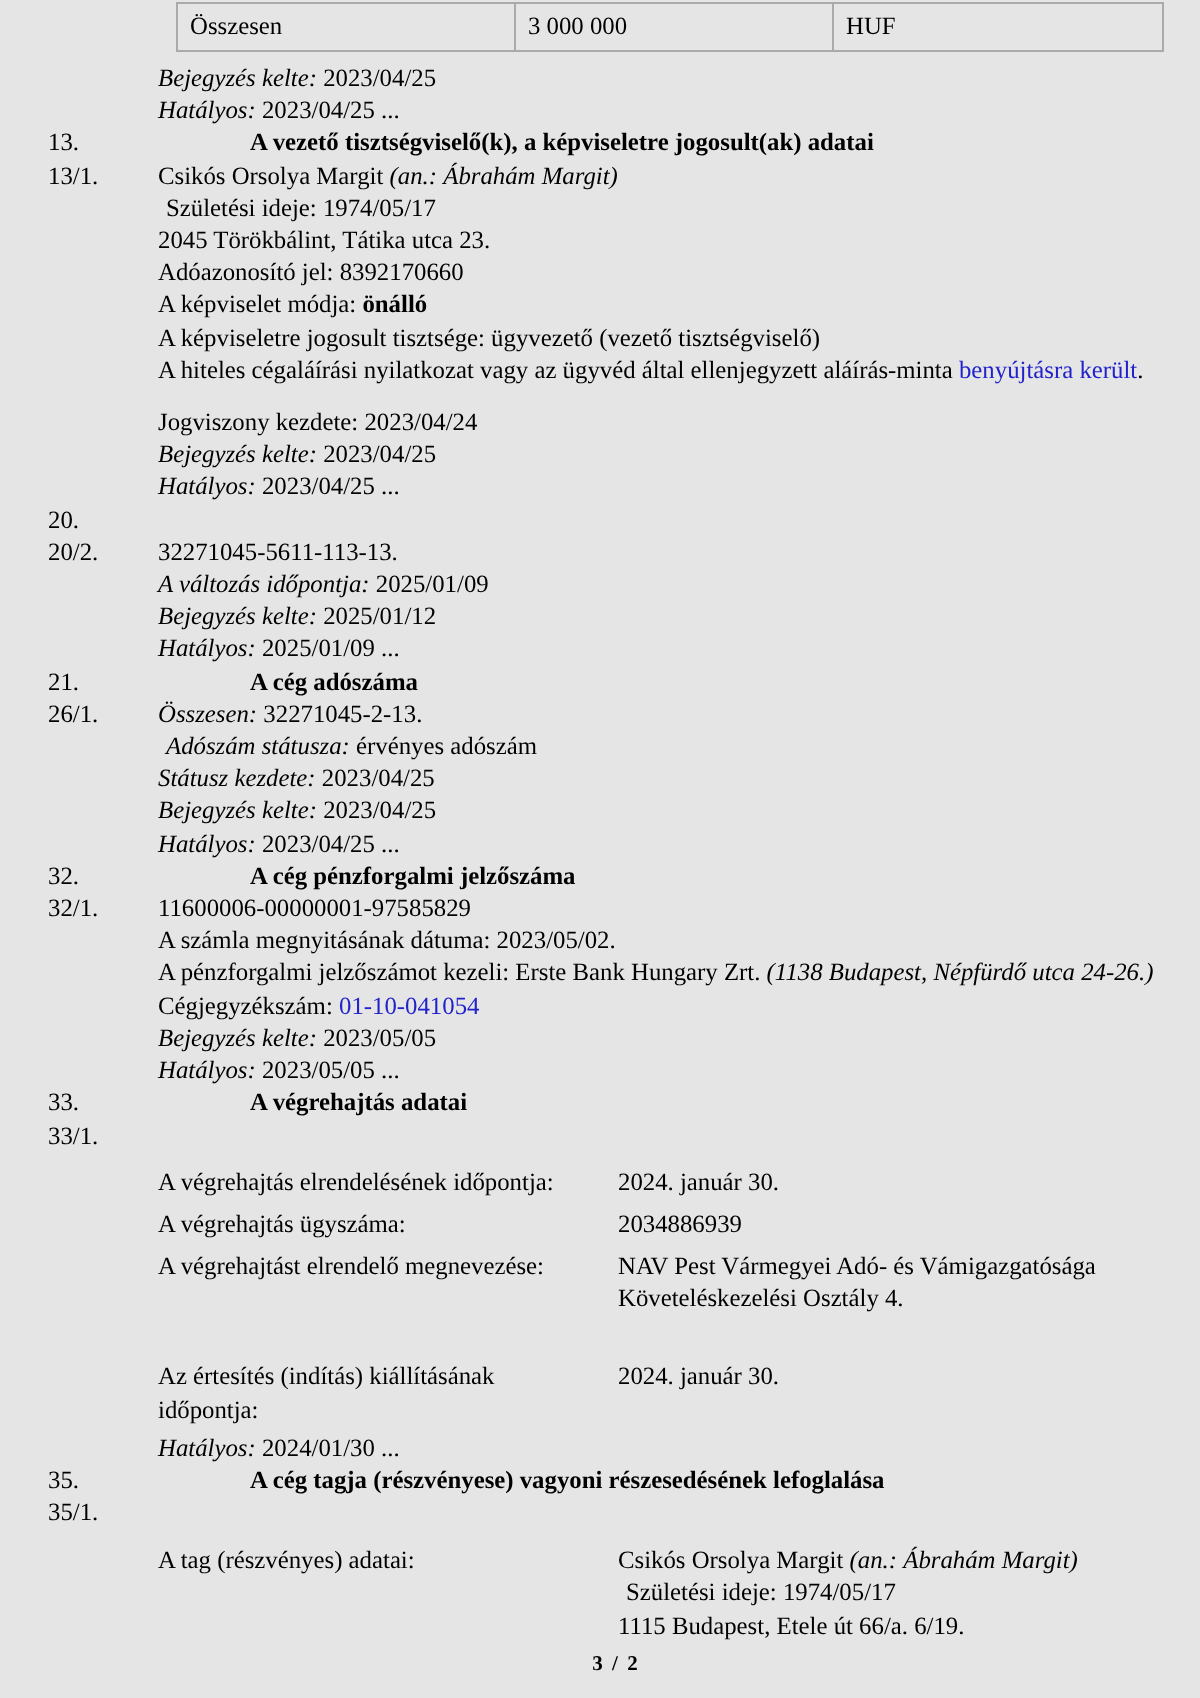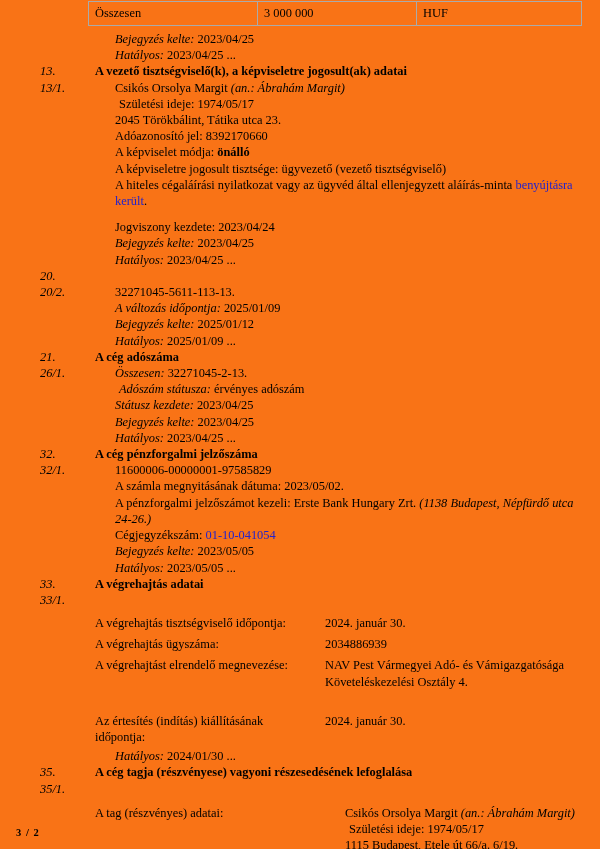--- a/index.html
+++ b/index.html
@@ -1,45 +1,45 @@
 <!DOCTYPE html>
 <html><head>
 <meta charset="utf-8">
 <style>
   html,body { margin:0; padding:0; background:#fff; }
   .page {
     position:relative; width:600px; height:849px; overflow:hidden;
-    background:#f97316; color:#000;
+    background:#e5e5e5; color:#000;
     font-family:"Liberation Serif", serif;
     font-size:12.4px; line-height:16.2px;
     box-sizing:border-box; padding-top:1px;
   }
   .sum-table { border-collapse:collapse; margin-left:88px; table-layout:fixed; }
   .sum-table td { border:1px solid #aaaaaa; height:21px; padding:1px 6px; vertical-align:middle; overflow:hidden; white-space:nowrap; }
   .c1 { width:156px; } .c2 { width:146px; } .c3 { width:152px; }
   .body-block { margin-top:5px; }
   .row { display:flex; align-items:flex-start; }
-  .num { flex:0 0 55px; margin-left:40px;font-style:italic; }
+  .num { flex:0 0 55px; margin-left:24px; }
   .content { flex:1; min-width:0; padding-right:14px; }
-  .line { min-height:16.2px;margin-left:20px; }
-  .title { font-weight:bold; }
+  .line { min-height:16.2px; }
+  .title { font-weight:bold;margin-left:46px; }
   .i { font-style:italic; }
   .b { font-weight:bold; }
   .link { color:#2222cc; cursor:pointer; text-decoration:none; }
   .sp { padding-left:4px; }
   .gap10 { height:10px; }
   .pregap33 { height:21px; }
   .pregap35 { height:22px; }
   .kv { display:flex; padding:2px 0 3px; }
   .kv-label { flex:0 0 220px; padding-right:10px; }
   .kv-value { flex:1; min-width:0; }
   .kv-gap { margin-top:18px; }
   .footer {
     position:absolute; left:16px; right:0; bottom:8px;
-    font-weight:bold; font-size:10.5px; letter-spacing:1px;
+    text-align:center; font-weight:bold; font-size:10.5px; letter-spacing:1px;
   }
 </style>
 </head>
 <body>
 
 <div class="page">
 
   <table class="sum-table">
     <tbody>
         <tr>
@@ -127,21 +127,21 @@
 
     <div class="row">
       <div class="num">33.</div>
       <div class="content title">A végrehajtás adatai</div>
     </div>
     <div class="row">
       <div class="num">33/1.</div>
       <div class="content">
         <div class="pregap33"></div>
         <div class="kv">
-          <div class="kv-label">A végrehajtás tisztségviselő időpontja:</div>
+          <div class="kv-label">A végrehajtás elrendelésének időpontja:</div>
           <div class="kv-value">2024. január 30.</div>
         </div>
         <div class="kv">
           <div class="kv-label">A végrehajtás ügyszáma:</div>
           <div class="kv-value">2034886939</div>
         </div>
         <div class="kv">
           <div class="kv-label">A végrehajtást elrendelő megnevezése:</div>
           <div class="kv-value">NAV Pest Vármegyei Adó- és Vámigazgatósága Követeléskezelési Osztály 4.</div>
         </div>

